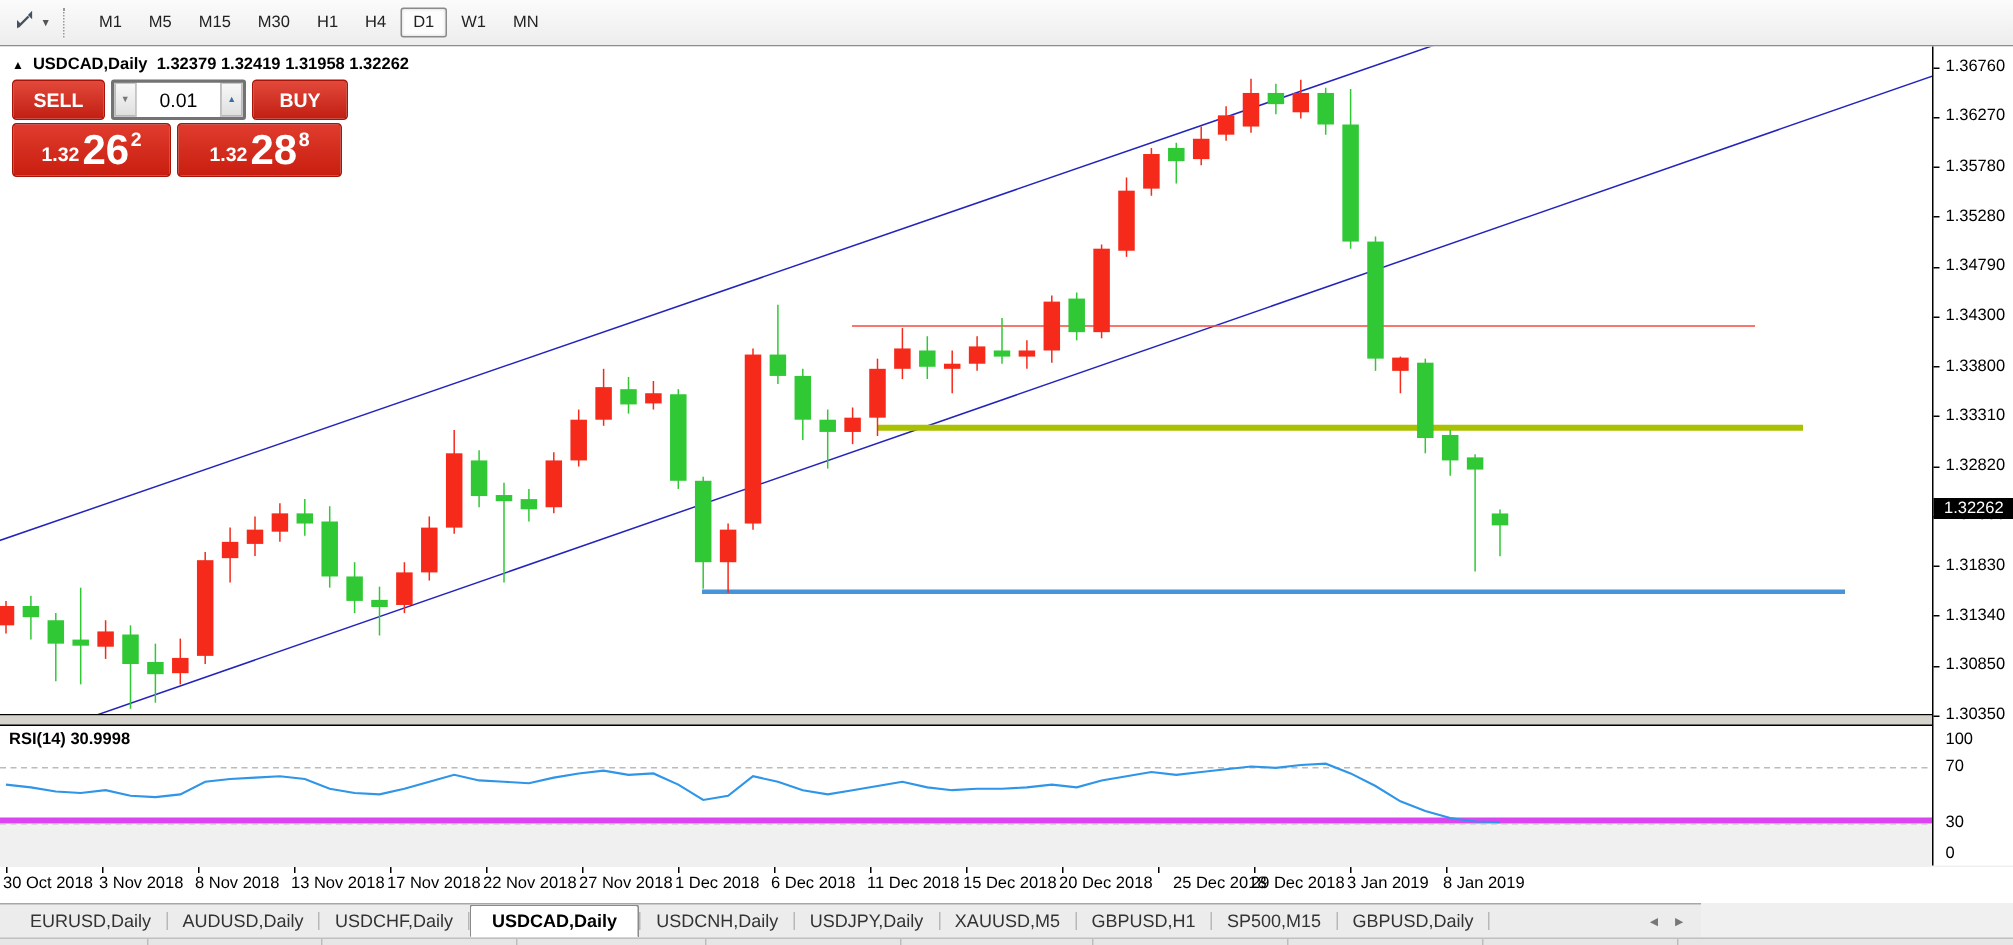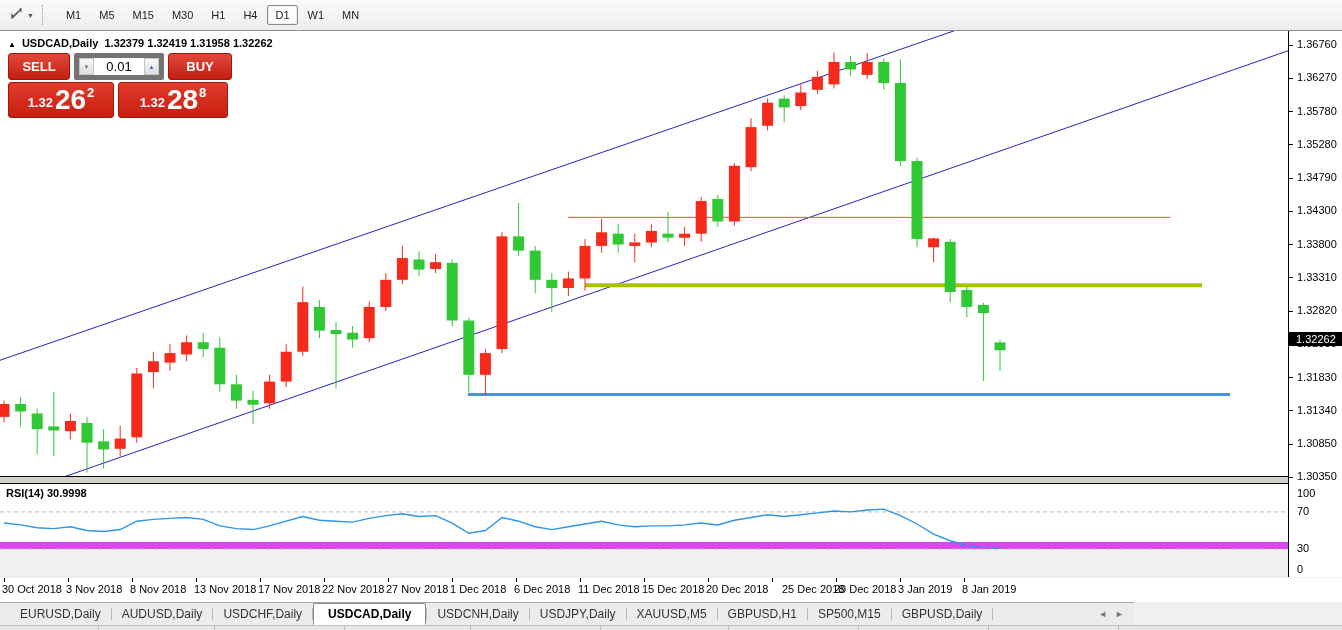--- a/index.html
+++ b/index.html
@@ -24,21 +24,21 @@
     background:#fff; border-bottom:1px solid #000; overflow:hidden; }
   .main-chart svg { position:absolute; left:0; top:0; }
   .chart-header { position:absolute; left:8px; top:6px; font-size:11px; font-weight:700; color:#000; }
   .chart-header .tri { font-size:8px; margin-right:6px; }
 
   .trade-panel { position:absolute; left:8px; top:22px; width:224px; }
   .tp-row1 { display:flex; gap:4px; height:27px; }
   .btn-red { background:linear-gradient(#e2493b,#c21f12); color:#fff; font-size:13px; font-weight:700;
     border:1px solid #a81408; border-radius:3px; display:flex; align-items:center; justify-content:center; }
   .sell-btn { width:62px; } .buy-btn { width:64px; }
-  .vol-spinner { flex:1; display:flex; border:5px solid #737373; background:#737373; border-radius:2px; overflow:hidden; }
+  .vol-spinner { flex:1; display:flex; border:2px solid #737373; background:#737373; border-radius:2px; overflow:hidden; }
   .spin-btn { width:15px; display:flex; align-items:center; justify-content:center; background:linear-gradient(#f8f8f8,#dfdfdf); border:1px solid #c5c5c5; }
   .spin-btn span { font-size:6px; }
   .spin-down span { color:#777; } .spin-up span { color:#3b6ea5; }
   .vol-value { flex:1; background:#fff; font-size:13px; color:#000; display:flex; align-items:center; justify-content:center; }
   .tp-row2 { display:flex; gap:4px; margin-top:2px; }
   .price-pane { height:36px; background:linear-gradient(#e03c2d,#c81e10); border:1px solid #a81408; border-radius:3px;
     color:#fff; display:flex; align-items:flex-end; justify-content:center; padding-bottom:4px; }
   .pp-sell { width:106px; } .pp-buy { width:110px; }
   .pp-small { font-size:13px; font-weight:700; margin:0 2px 3px 0; }
   .pp-big { font-size:28px; font-weight:700; line-height:26px;text-align:center; }
@@ -51,21 +51,21 @@
   .pa-tick { position:absolute; left:0; width:4px; height:1px; background:#000; }
   .pa-current { position:absolute; left:0; width:54px; height:14px; background:#000; color:#fff;
     font-size:11px; line-height:14px; padding-left:7px; z-index:5; }
 
   
   .splitter { position:absolute; left:0; top:477px; width:1288px; height:7px;
     background:#d6d2cc; border-bottom:1px solid #000; }
 
   
   .rsi-panel { position:absolute; left:0; top:484px; width:1288px; height:65px;
-    background:#fff; border-bottom:7px solid #d946ef; overflow:visible; }
+    background:#fff; border-bottom:4px solid #d946ef; overflow:visible; }
   .rsi-label { position:absolute; left:6px; top:3px; font-size:11px; font-weight:700; color:#000; }
 
   
   .x-axis { position:absolute; left:0; top:578px; width:1342px; height:24px; background:#fff; }
   .xa-label { position:absolute; top:5px; font-size:11px; color:#000; white-space:nowrap; }
   .xa-tick { position:absolute; top:0; width:1px; height:4px; background:#000; }
 
   
   .tabbar { position:absolute; left:0; top:602px; width:1134px; height:23px;
     background:#ececec; border-top:1px solid #a7a7a7; display:flex; align-items:center; padding-left:10px; }

